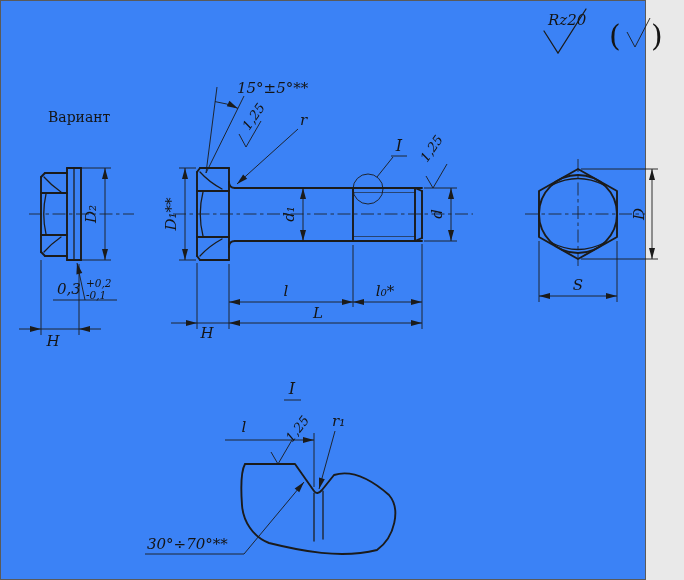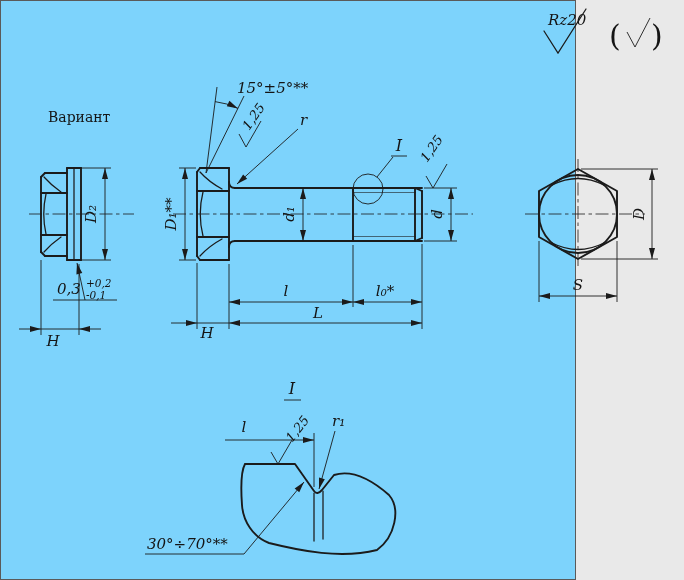--- a/index.html
+++ b/index.html
@@ -1,16 +1,16 @@
 <!DOCTYPE html>
 <html><head>
 <meta charset="utf-8">
 <style>
   html,body{margin:0;padding:0;background:#e9e9e9;}
-  .page{width:576px;height:580px;background:#7dd3fc;border:1px solid #5a5a5a;box-sizing:border-box;position:relative;font-family:"DejaVu Serif","Liberation Serif",serif;}
+  .page{width:646px;height:580px;background:#3b82f6;border:1px solid #5a5a5a;box-sizing:border-box;position:relative;font-family:"DejaVu Serif","Liberation Serif",serif;}
   svg{display:block;}
   .s-thick{stroke:#1b1b1b;stroke-width:1.9;fill:none;stroke-linecap:round;stroke-linejoin:round;}
   .s-med{stroke:#1b1b1b;stroke-width:1.25;fill:none;stroke-linecap:round;}
   .s-thin{stroke:#1b1b1b;stroke-width:0.9;fill:none;}
   .s-xthin{stroke:#1b1b1b;stroke-width:0.6;fill:none;}
   .s-cl{stroke:#1b1b1b;stroke-width:0.8;fill:none;stroke-dasharray:13 3.5 3.5 3.5;}
   .t{font-family:"DejaVu Serif","Liberation Serif",serif;font-style:italic;font-size:15px;fill:#141414;}
   .t-sm{font-size:10.5px;}
   .t-md{font-size:13px;}
   .t-plain{font-style:normal;font-size:14px;}

